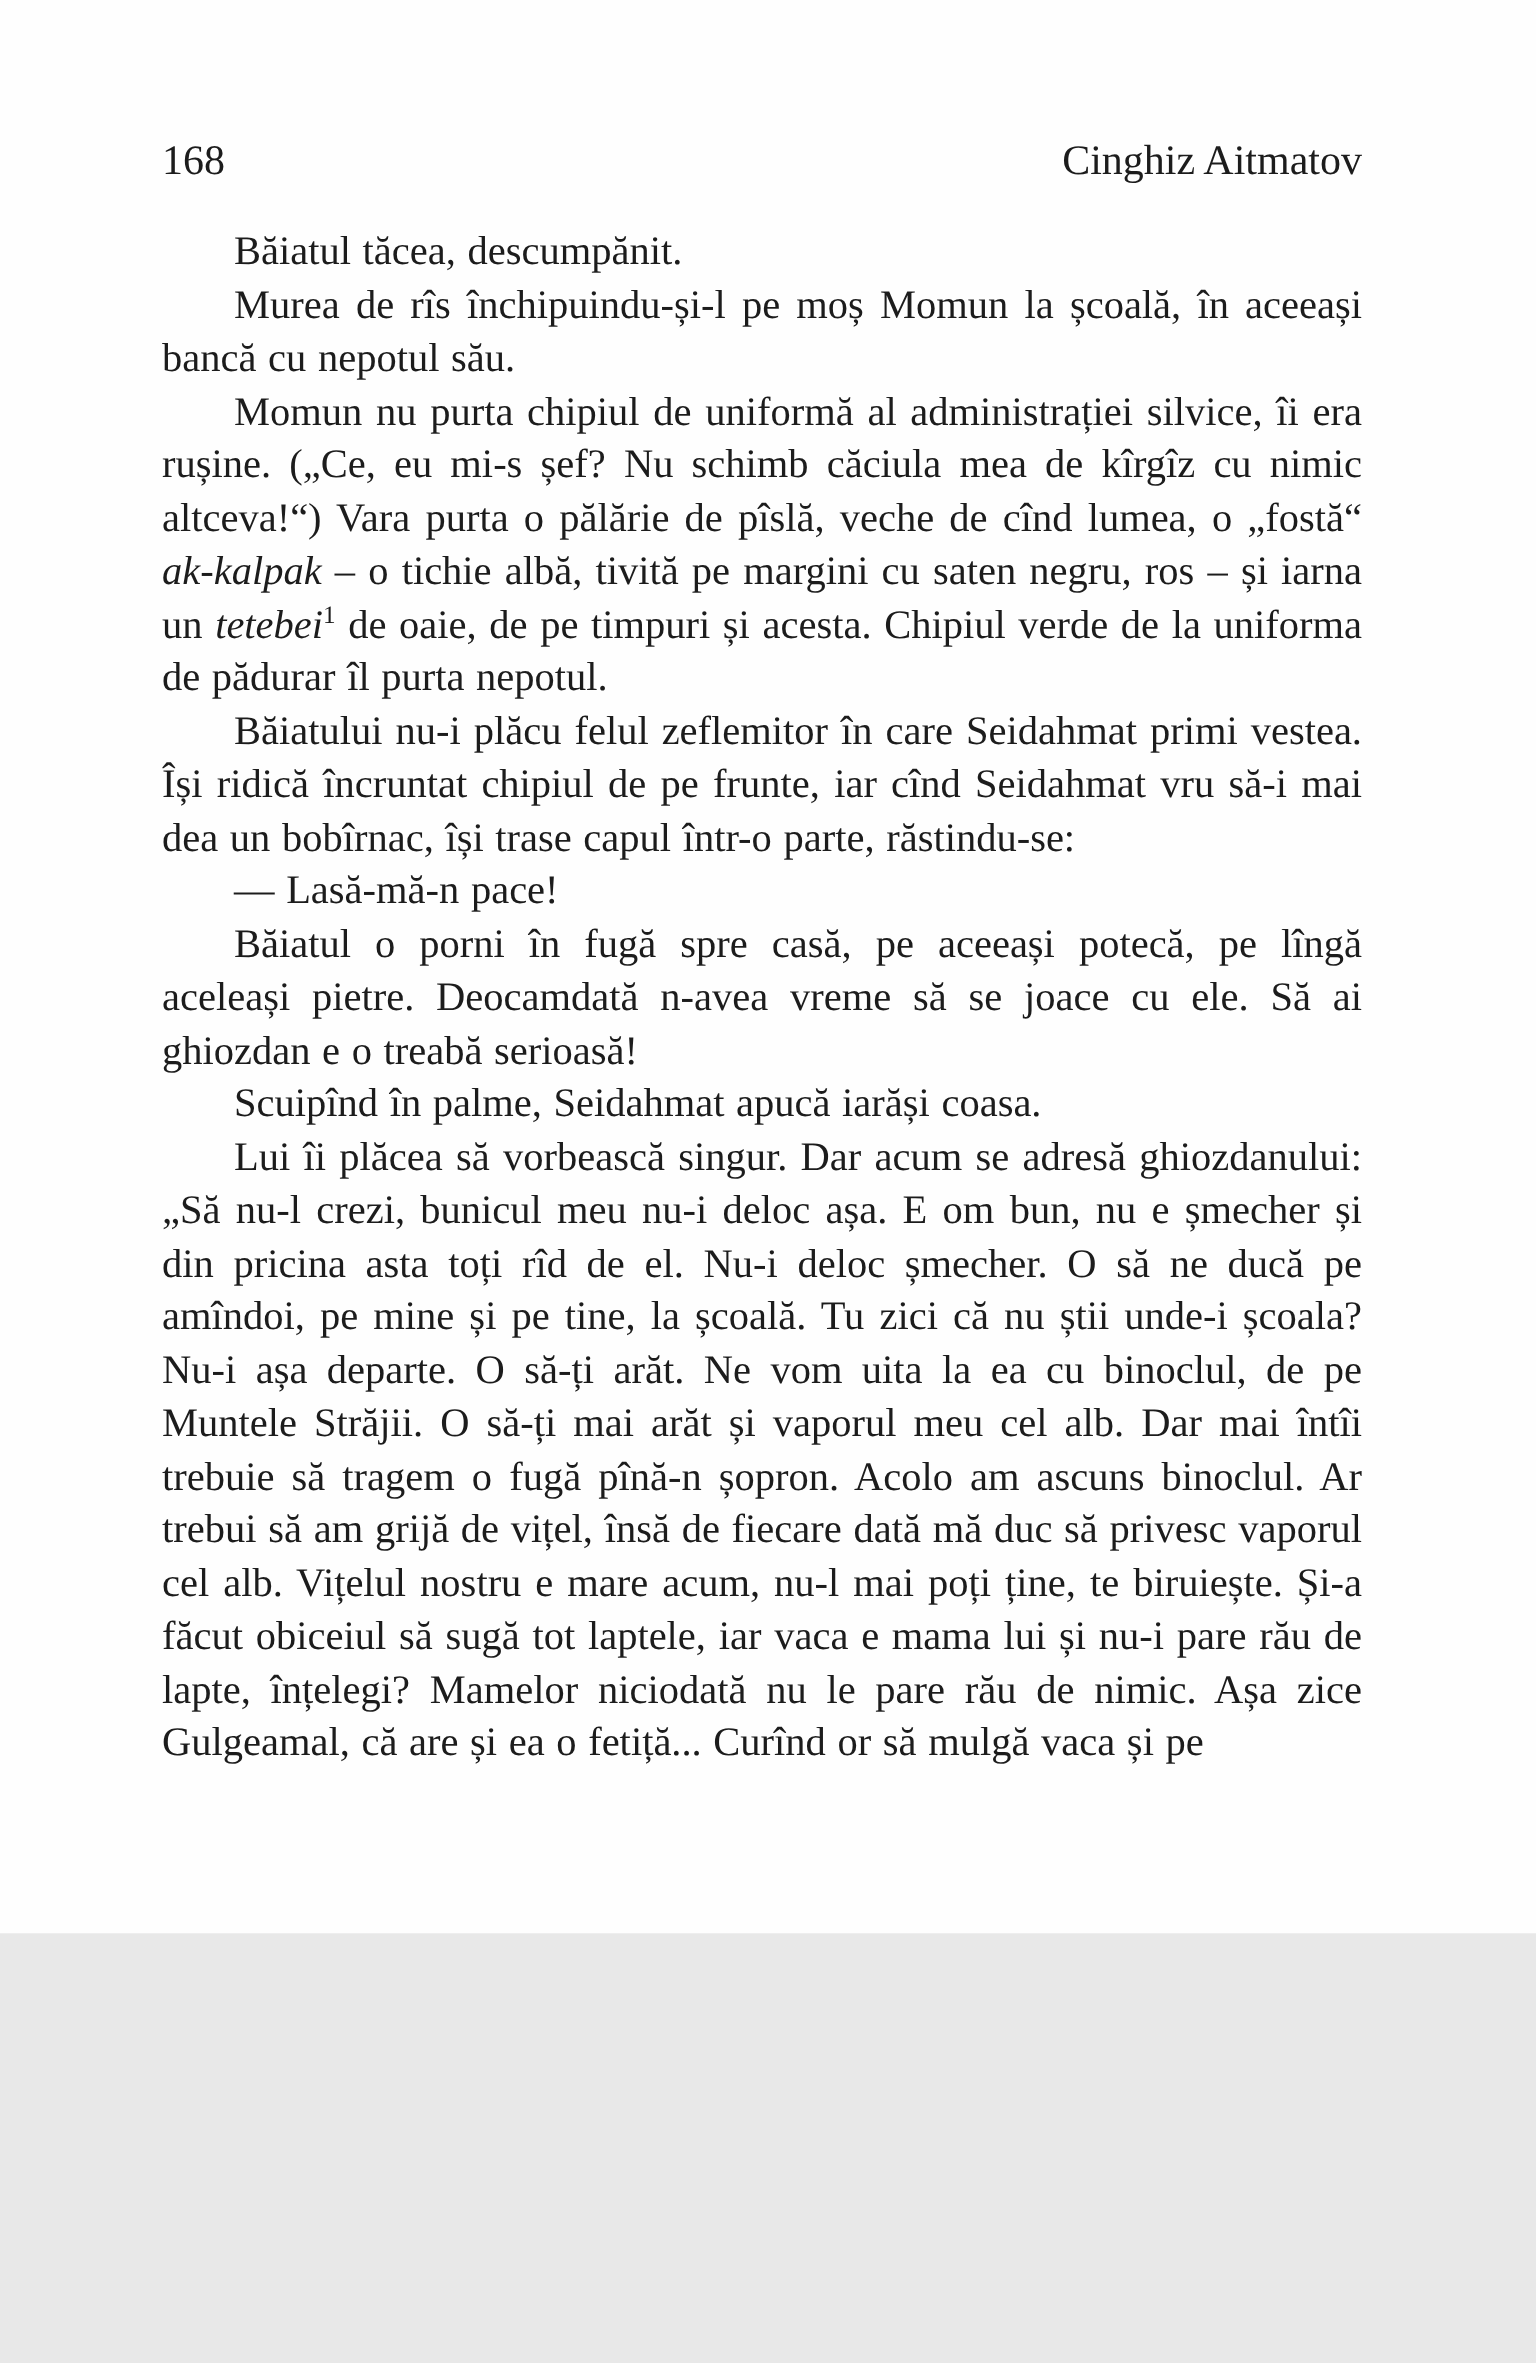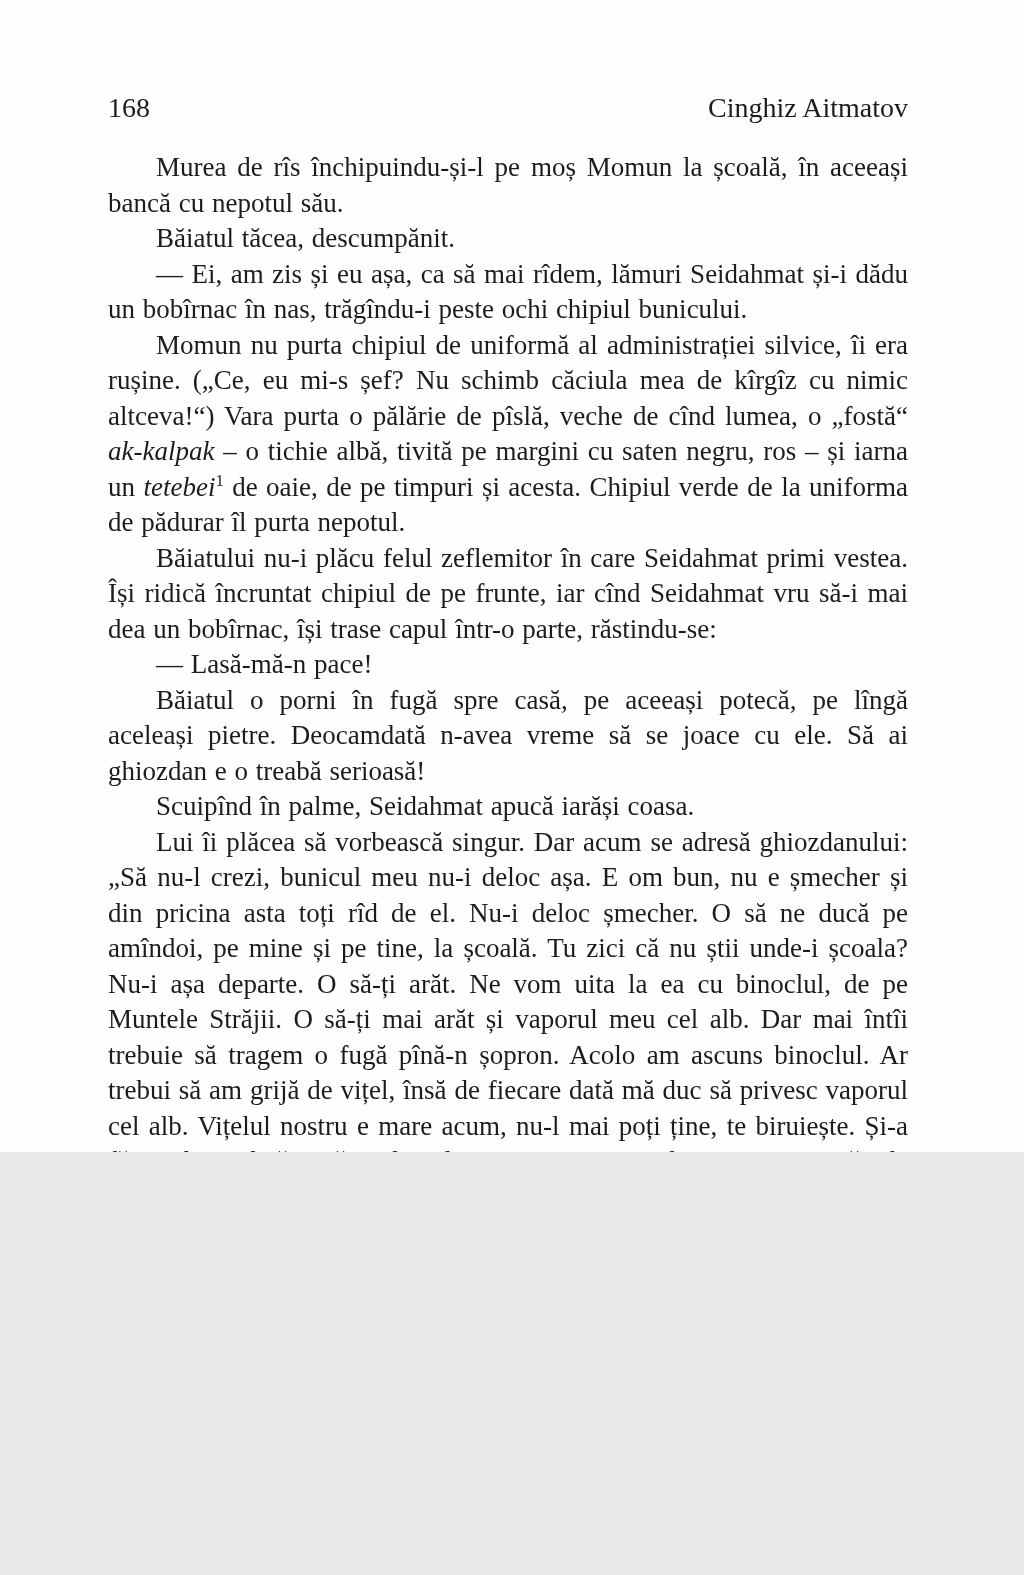--- a/index.html
+++ b/index.html
@@ -3,21 +3,21 @@
 <meta charset="utf-8">
 <style>
   html, body {
     margin: 0;
     padding: 0;
     background: #e8e8e8;
   }
   .page {
     position: relative;
     width: 1024px;
-    height: 1152px;
+    height: 1289px;
     margin: 0 auto;
     background: #fefefe;
     color: #1c1c1c;
     font-family: "Liberation Serif", "DejaVu Serif", serif;
     box-sizing: border-box;
     padding: 92px 116px 0 108px;
     overflow: hidden;
   }
   .running-head {
     display: flex;
@@ -73,23 +73,22 @@
 <body>
 
 <div class="page">
 
   <div class="running-head">
     <span class="page-number">168</span>
     <span class="author">Cinghiz Aitmatov</span>
   </div>
 
   <div class="text-block">
+      <p><span>Băiatul tăcea, descumpănit.</span></p>
       <p><span>Murea de rîs închipuindu-și-l pe moș Momun la școală, în aceeași bancă cu nepotul său.</span></p>
-      <p><span>Băiatul tăcea, descumpănit.</span></p>
-      <p><span>— Ei, am zis și eu așa, ca să mai rîdem, lămuri Seidahmat și-i dădu un bobîrnac în nas, trăgîndu-i peste ochi chipiul bunicului.</span></p>
       <p><span>Momun nu purta chipiul de uniformă al administrației silvice, îi era rușine. („Ce, eu mi-s șef? Nu schimb căciula mea de kîrgîz cu nimic altceva!“) Vara purta o pălărie de pîslă, veche de cînd lumea, o „fostă“ </span><em>ak-kalpak</em><span> – o tichie albă, tivită pe margini cu saten negru, ros – și iarna un </span><em>tetebei</em><sup>1</sup><span> de oaie, de pe timpuri și acesta. Chipiul verde de la uniforma de pădurar îl purta nepotul.</span></p>
       <p><span>Băiatului nu-i plăcu felul zeflemitor în care Seidahmat primi vestea. Își ridică încruntat chipiul de pe frunte, iar cînd Seidahmat vru să-i mai dea un bobîrnac, își trase capul într-o parte, răstindu-se:</span></p>
       <p><span>— Lasă-mă-n pace!</span></p>
       <p><span>Băiatul o porni în fugă spre casă, pe aceeași potecă, pe lîngă aceleași pietre. Deocamdată n-avea vreme să se joace cu ele. Să ai ghiozdan e o treabă serioasă!</span></p>
       <p><span>Scuipînd în palme, Seidahmat apucă iarăși coasa.</span></p>
       <p><span>Lui îi plăcea să vorbească singur. Dar acum se adresă ghiozdanului: „Să nu-l crezi, bunicul meu nu-i deloc așa. E om bun, nu e șmecher și din pricina asta toți rîd de el. Nu-i deloc șmecher. O să ne ducă pe amîndoi, pe mine și pe tine, la școală. Tu zici că nu știi unde-i școala? Nu-i așa departe. O să-ți arăt. Ne vom uita la ea cu binoclul, de pe Muntele Străjii. O să-ți mai arăt și vaporul meu cel alb. Dar mai întîi trebuie să tragem o fugă pînă-n șopron. Acolo am ascuns binoclul. Ar trebui să am grijă de vițel, însă de fiecare dată mă duc să privesc vaporul cel alb. Vițelul nostru e mare acum, nu-l mai poți ține, te biruiește. Și-a făcut obiceiul să sugă tot laptele, iar vaca e mama lui și nu-i pare rău de lapte, înțelegi? Mamelor niciodată nu le pare rău de nimic. Așa zice Gulgeamal, că are și ea o fetiță... Curînd or să mulgă vaca și pe</span></p>
     </div>
 
   <div class="footnote-area">
     <div class="footnote-rule"></div>

